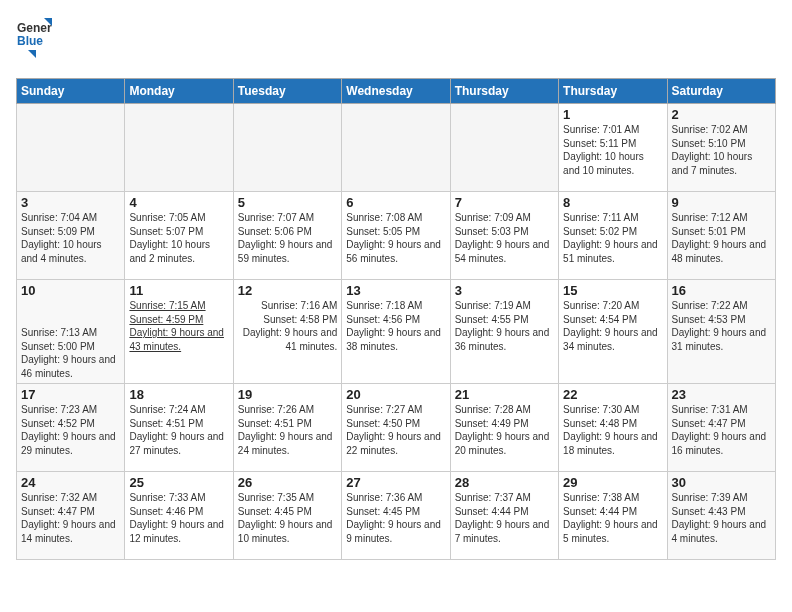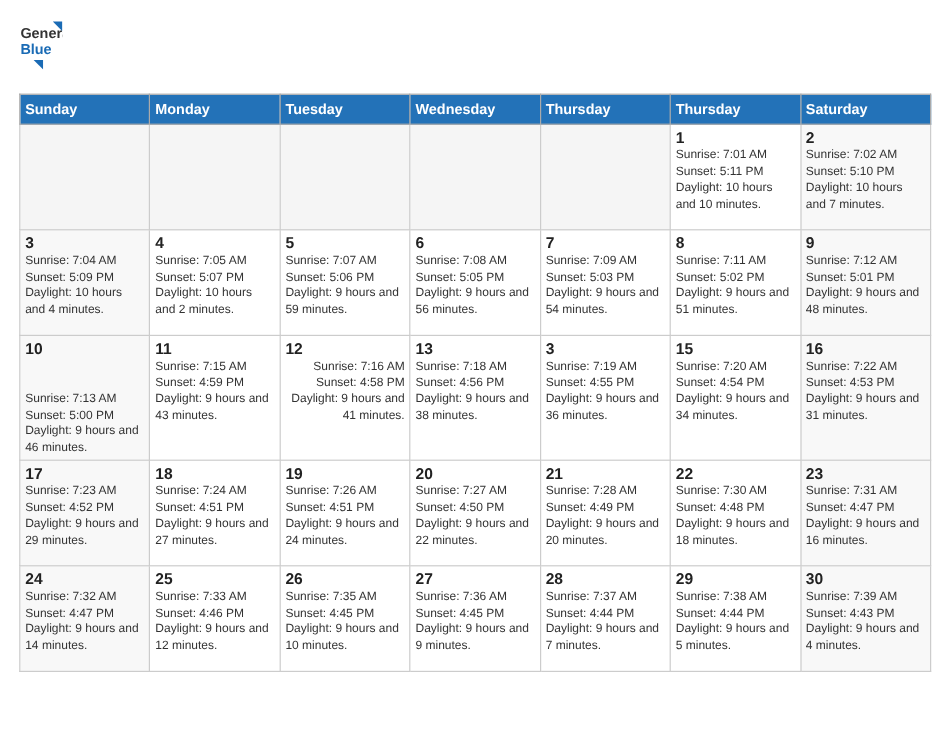--- a/index.html
+++ b/index.html
@@ -180,21 +180,21 @@
       </tr>
       <tr>
         <td class="weekend">
           <span class="day-number">10</span>
           <div class="day-info" style="white-space: pre-line; margin-top: 28px;">Sunrise: 7:13 AM
 Sunset: 5:00 PM
 Daylight: 9 hours and 46 minutes.</div>
         </td>
         <td>
           <span class="day-number">11</span>
-          <div class="day-info" style="white-space: pre-line;">Sunrise: 7:15 AM
+          <div class="day-info" style="white-space: pre-line; text-decoration: underline;">Sunrise: 7:15 AM
 Sunset: 4:59 PM
 Daylight: 9 hours and 43 minutes.</div>
         </td>
         <td>
           <span class="day-number">12</span>
           <div class="day-info" style="white-space: pre-line; text-align: right;">Sunrise: 7:16 AM
 Sunset: 4:58 PM
 Daylight: 9 hours and 41 minutes.</div>
         </td>
         <td>

